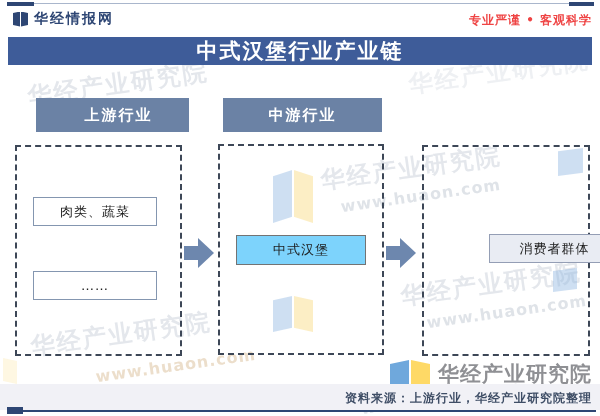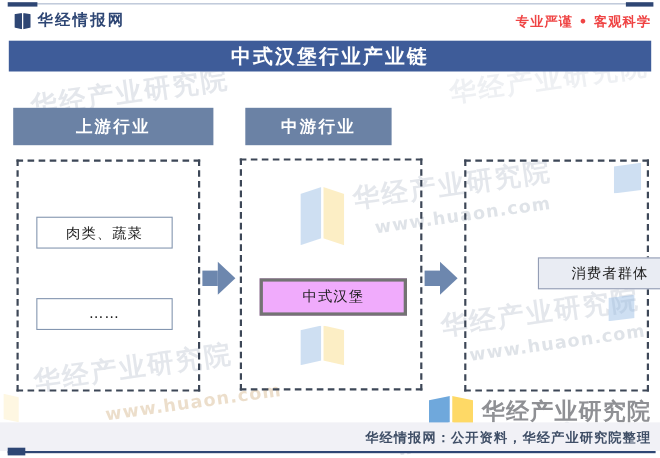--- a/index.html
+++ b/index.html
@@ -18,44 +18,44 @@
   .book-icon{position:relative;width:15px;height:15px;}
   .book-icon .pg{position:absolute;top:0;width:7px;height:15px;}
   .book-icon .pg.l{left:0;background:#2e4674;clip-path:polygon(0 10%,100% 0,100% 100%,0 90%);}
   .book-icon .pg.r{right:0;background:#2e4674;clip-path:polygon(0 0,100% 10%,100% 90%,0 100%);}
   .brand-name{color:#2e4674;font-size:14px;font-weight:bold;letter-spacing:2px;}
   .tagline{position:absolute;right:8px;top:4px;color:#ef4444;font-size:12px;font-weight:bold;letter-spacing:1px;}
 
   
   .title-bar{position:absolute;left:8px;right:8px;top:37px;height:28px;background:#3e5c99;
              display:flex;align-items:center;justify-content:center;}
-  .title-bar span{color:#ffffff;font-size:18px;font-weight:bold;letter-spacing:2px;}
+  .title-bar span{color:#ffffff;font-size:21px;font-weight:bold;letter-spacing:2px;}
 
   
   .stage-header{position:absolute;top:98px;height:34px;background:#6b82a5;
                 display:flex;align-items:center;justify-content:center;}
   .stage-header span{color:#ffffff;font-size:15px;font-weight:bold;letter-spacing:2px;}
-  .sh-0{left:12px;width:182px;}
-  .sh-1{left:223px;width:133px;}
+  .sh-0{left:36px;width:141px;padding-left:12px;}
+  .sh-1{left:223px;width:159px;}
   .sh-2{left:428px;width:155px;}
 
   
   .dashed{position:absolute;top:145px;height:207px;border:2px dashed #3d4757;background:transparent;}
   .db-0{left:15px;width:163px;}
   .db-1{left:218px;width:162px;top:144px;}
   .db-2{left:422px;width:164px;}
 
   
   .item-box{position:absolute;display:flex;align-items:center;justify-content:center;
             font-size:13px;color:#1c1c1c;letter-spacing:1px;}
   .up-box{left:33px;width:122px;height:27px;background:#ffffff;border:1px solid #8496b0;}
   .ub-0{top:197px;}
   .ub-1{top:234px;}
   .ub-2{top:271px;}
-  .mid-box{left:236px;top:253px;width:128px;height:28px;background:#f0abfc;border:3px solid #737373;}
+  .mid-box{left:236px;top:235px;width:128px;height:28px;background:#7dd3fc;border:1px solid #737373;}
   .down-box{left:441px;top:234px;width:129px;height:27px;background:#e9ecf3;border:1px solid #949eb5;margin-left:48px;}
 
   
   .arrow{position:absolute;top:238px;width:30px;height:30px;}
   .ar-0{left:184px;}
   .ar-1{left:386px;}
   .arrow .stem{position:absolute;left:0;top:8px;width:14px;height:14px;background:#6d87ae;}
   .arrow .head{position:absolute;left:14px;top:0;width:0;height:0;
                border-top:15px solid transparent;border-bottom:15px solid transparent;
                border-left:16px solid #6d87ae;}
@@ -165,17 +165,17 @@
 
   <div class="footer-brand">
     <span class="fb-book">
         <span class="pg l"></span>
         <span class="pg r"></span>
       </span>
     <span class="fb-name">华经产业研究院</span>
   </div>
 
   <div class="footer-strip"></div>
-  <div class="source-text">华经情报网：公开资料，华经产业研究院整理</div>
+  <div class="source-text">资料来源：上游行业，华经产业研究院整理</div>
   <div class="bottom-line"></div>
   <div class="bottom-square"></div>
 
 </div>
 
 </body></html>

